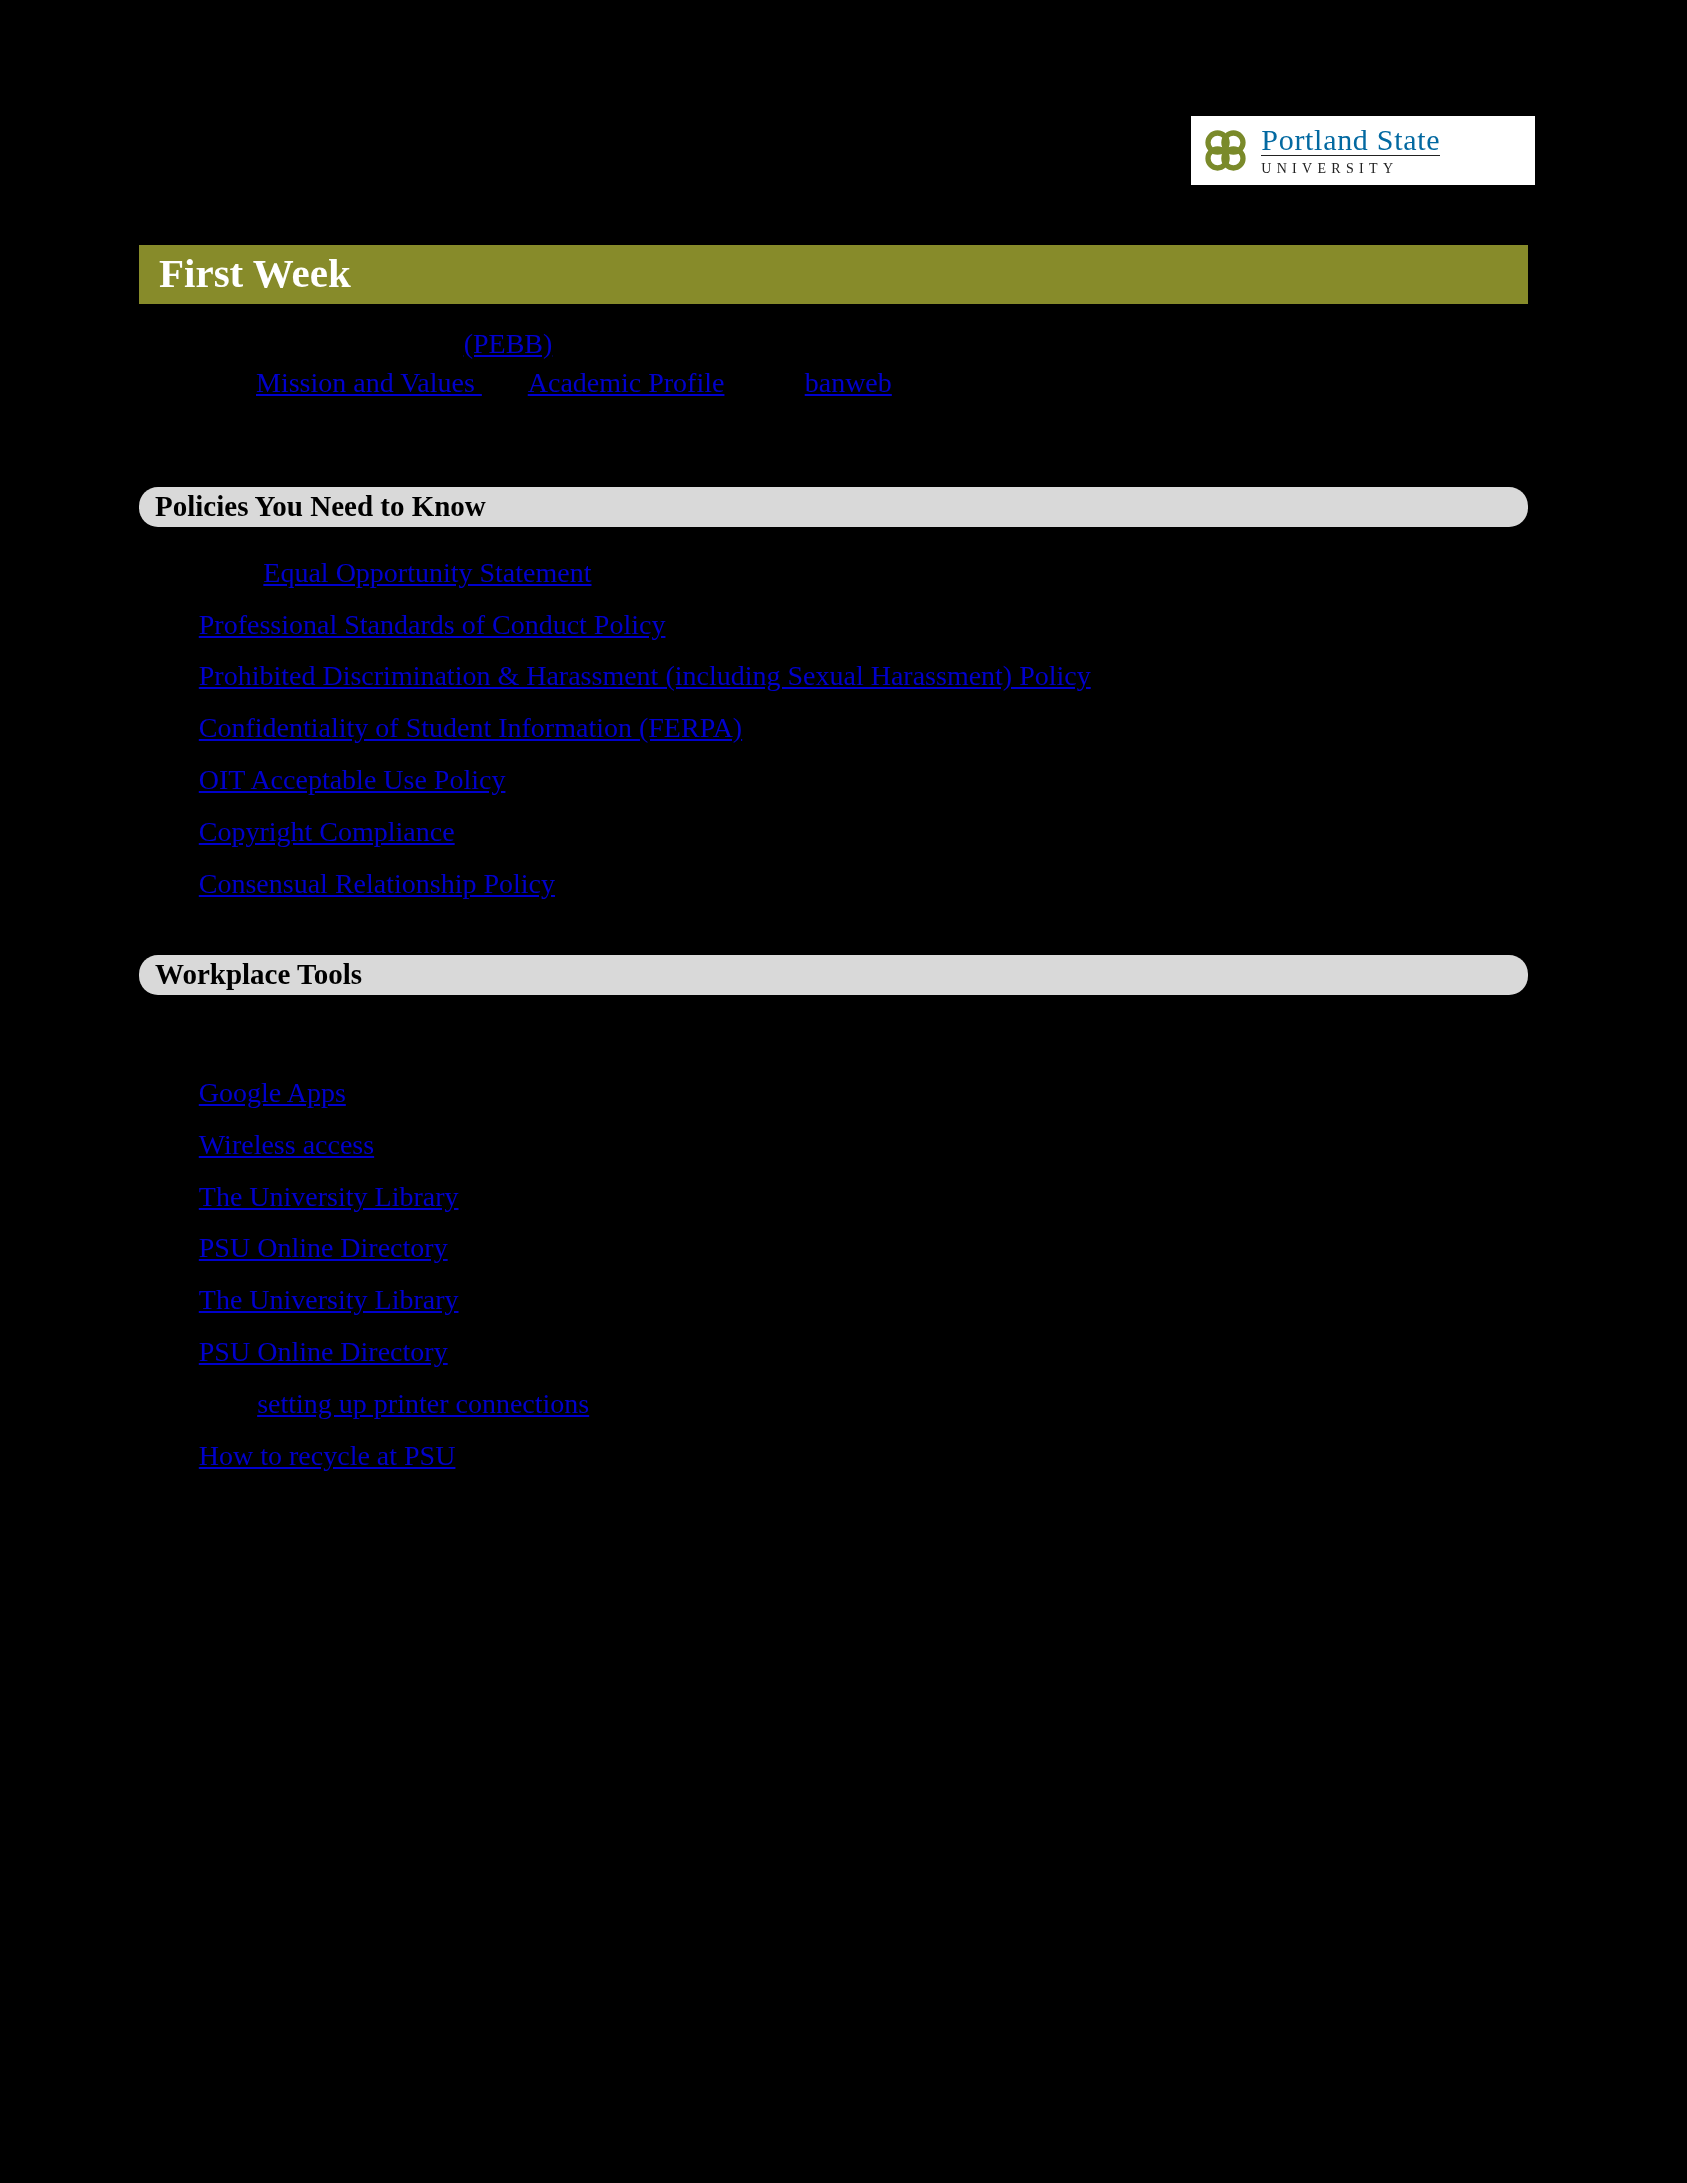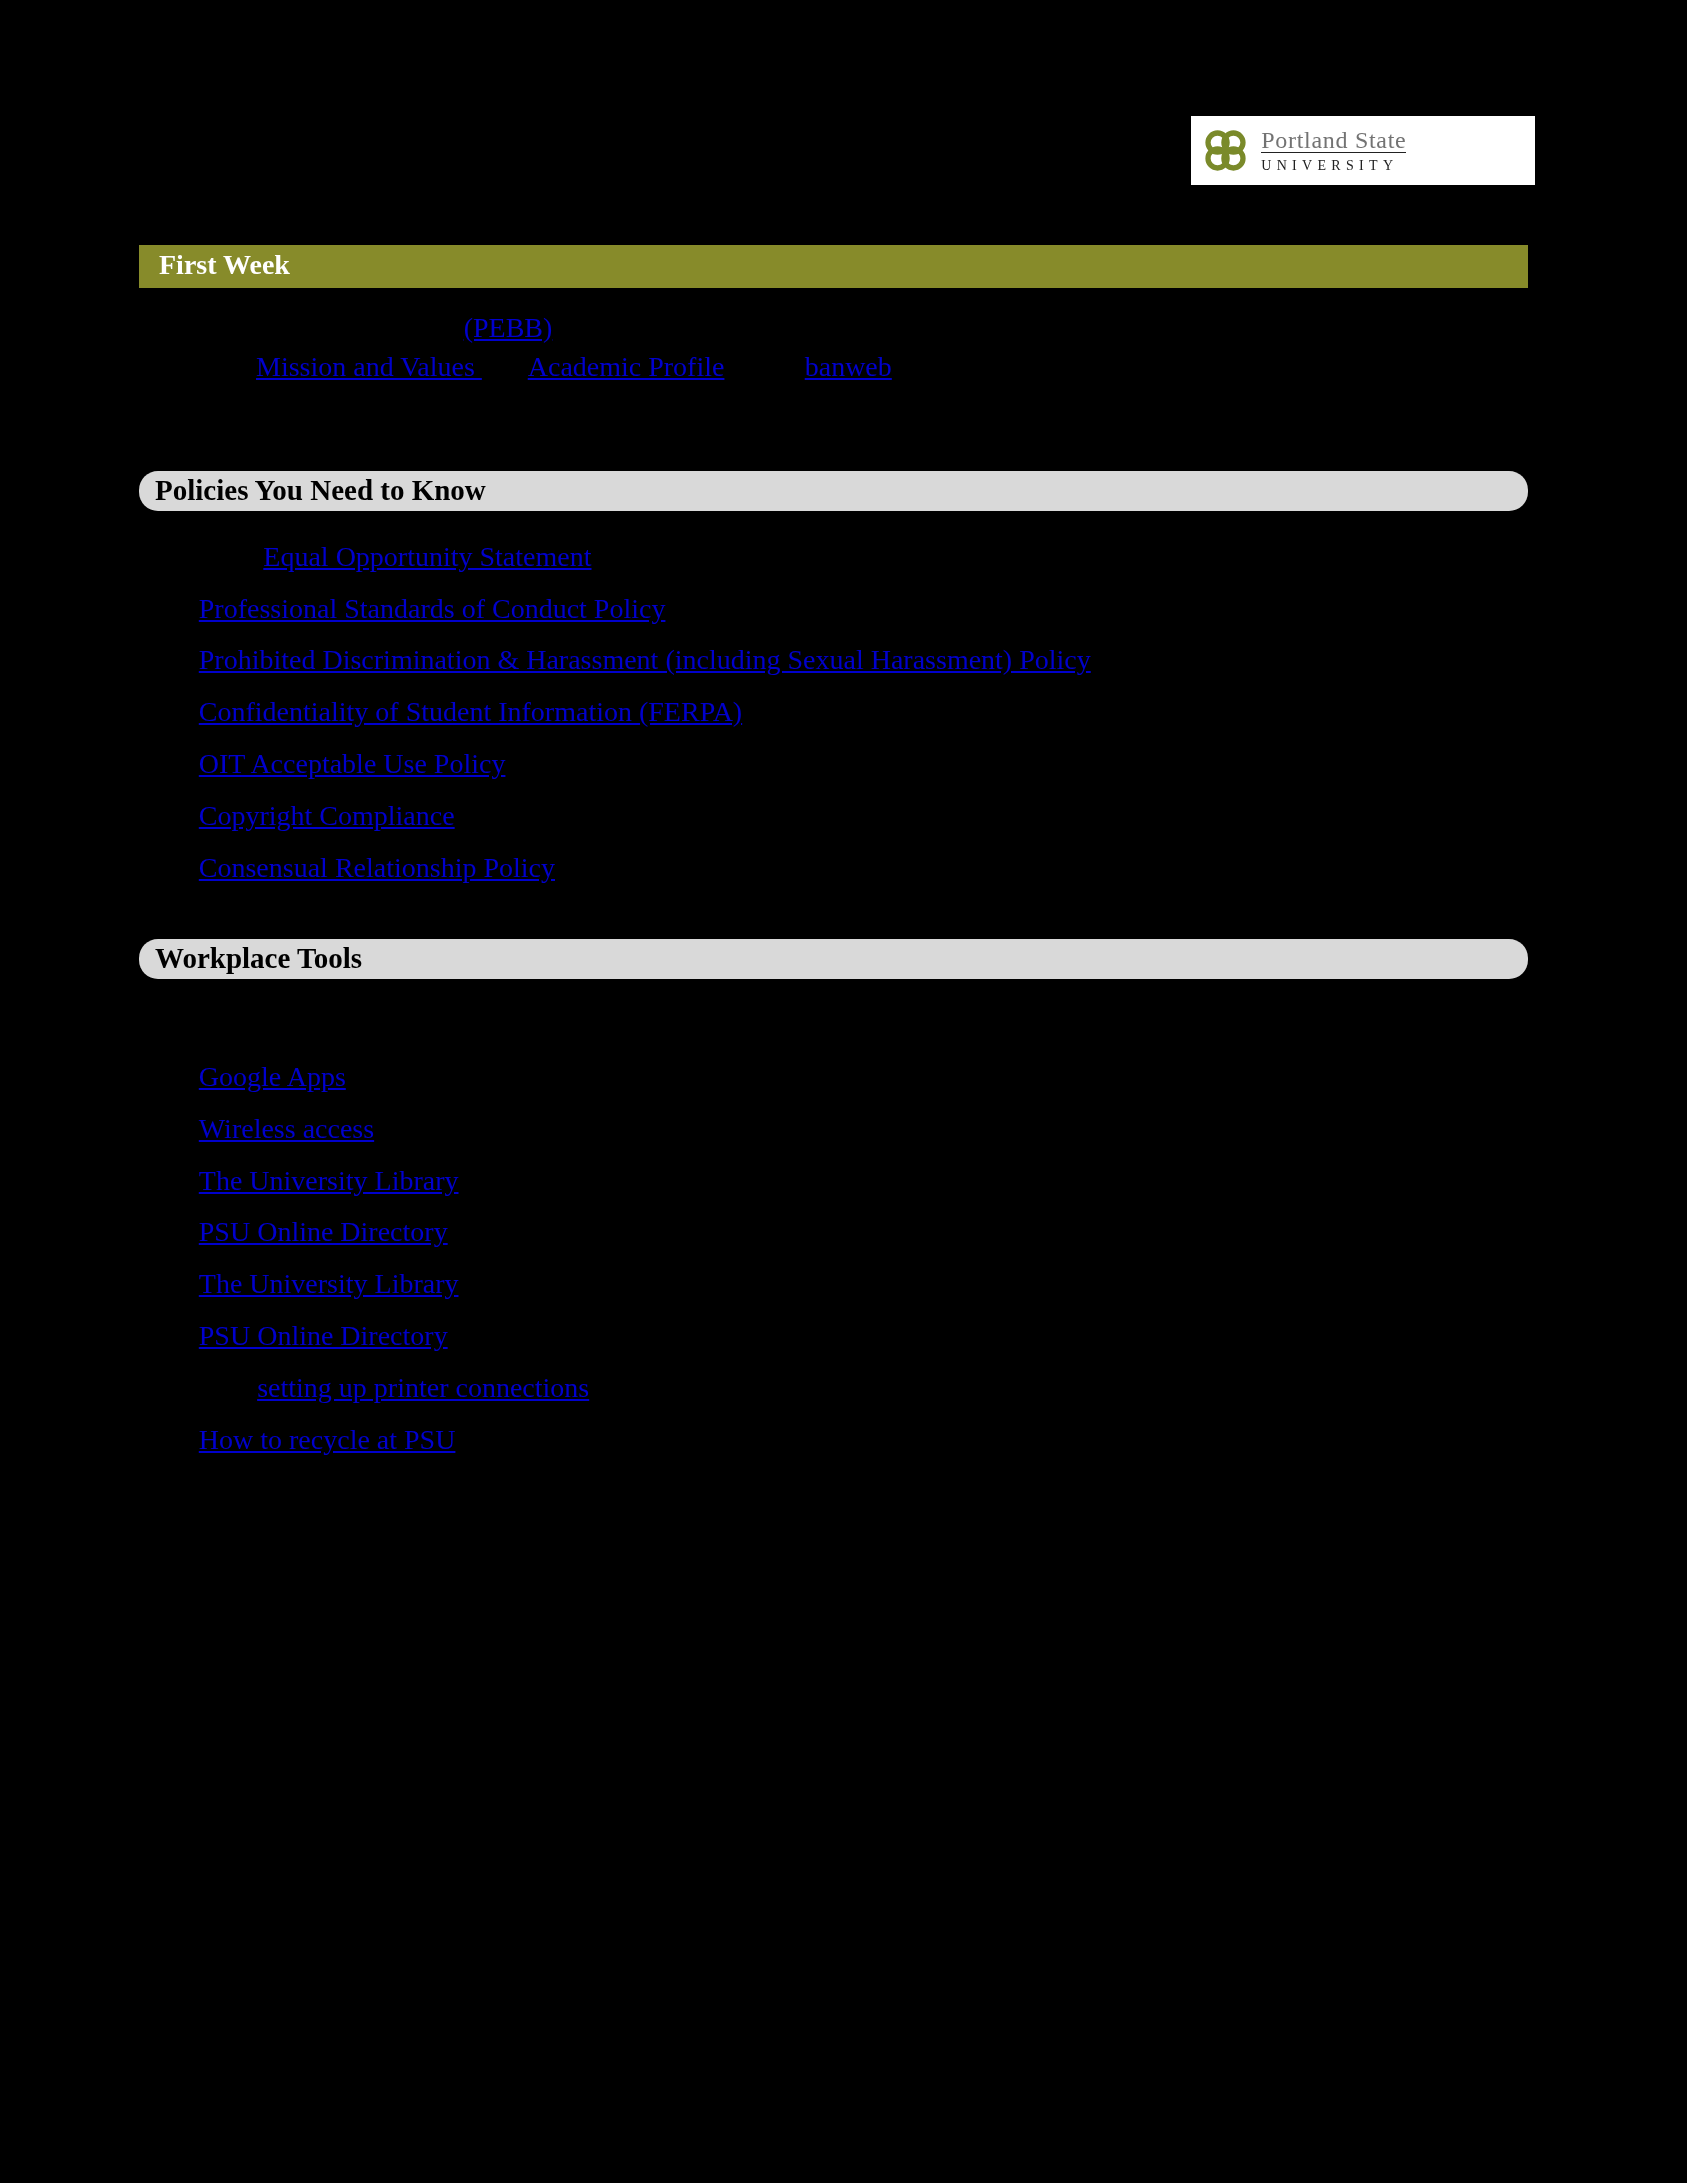--- a/index.html
+++ b/index.html
@@ -33,41 +33,41 @@
     height: 53px;
     position: relative;
     flex-shrink: 0;
   }
   .logo-mark svg { width: 100%; height: 100%; }
   .logo-text {
     margin-left: 9.3px;
     line-height: 1;
   }
   .logo-top {
-    font-size: 24px;
-    color: #737373;
+    font-size: 30px;
+    color: #0369a1;
     letter-spacing: 0.7px;
     font-family: Liberation Serif, serif;
   }
   .logo-bottom {
     font-size: 14px;
     letter-spacing: 5.3px;
     color: #222;
     border-top: 1.3px solid #222;
     padding-top: 6px;
   }
   .banner {
     margin-top: 126px;
     background: #878b2a;
     padding: 4px 20px 6.6px 20px;
     width: 1389px;
   }
   .banner h1 {
     color: #fff;
-    font-size: 28px;
+    font-size: 41px;
     font-weight: bold;
   }
   .intro {
     margin-top: 20px;
     font-size: 28px;
     line-height: 1.4;
     color: #000;
     padding: 0 6.6px;
   }
   .subhead {

